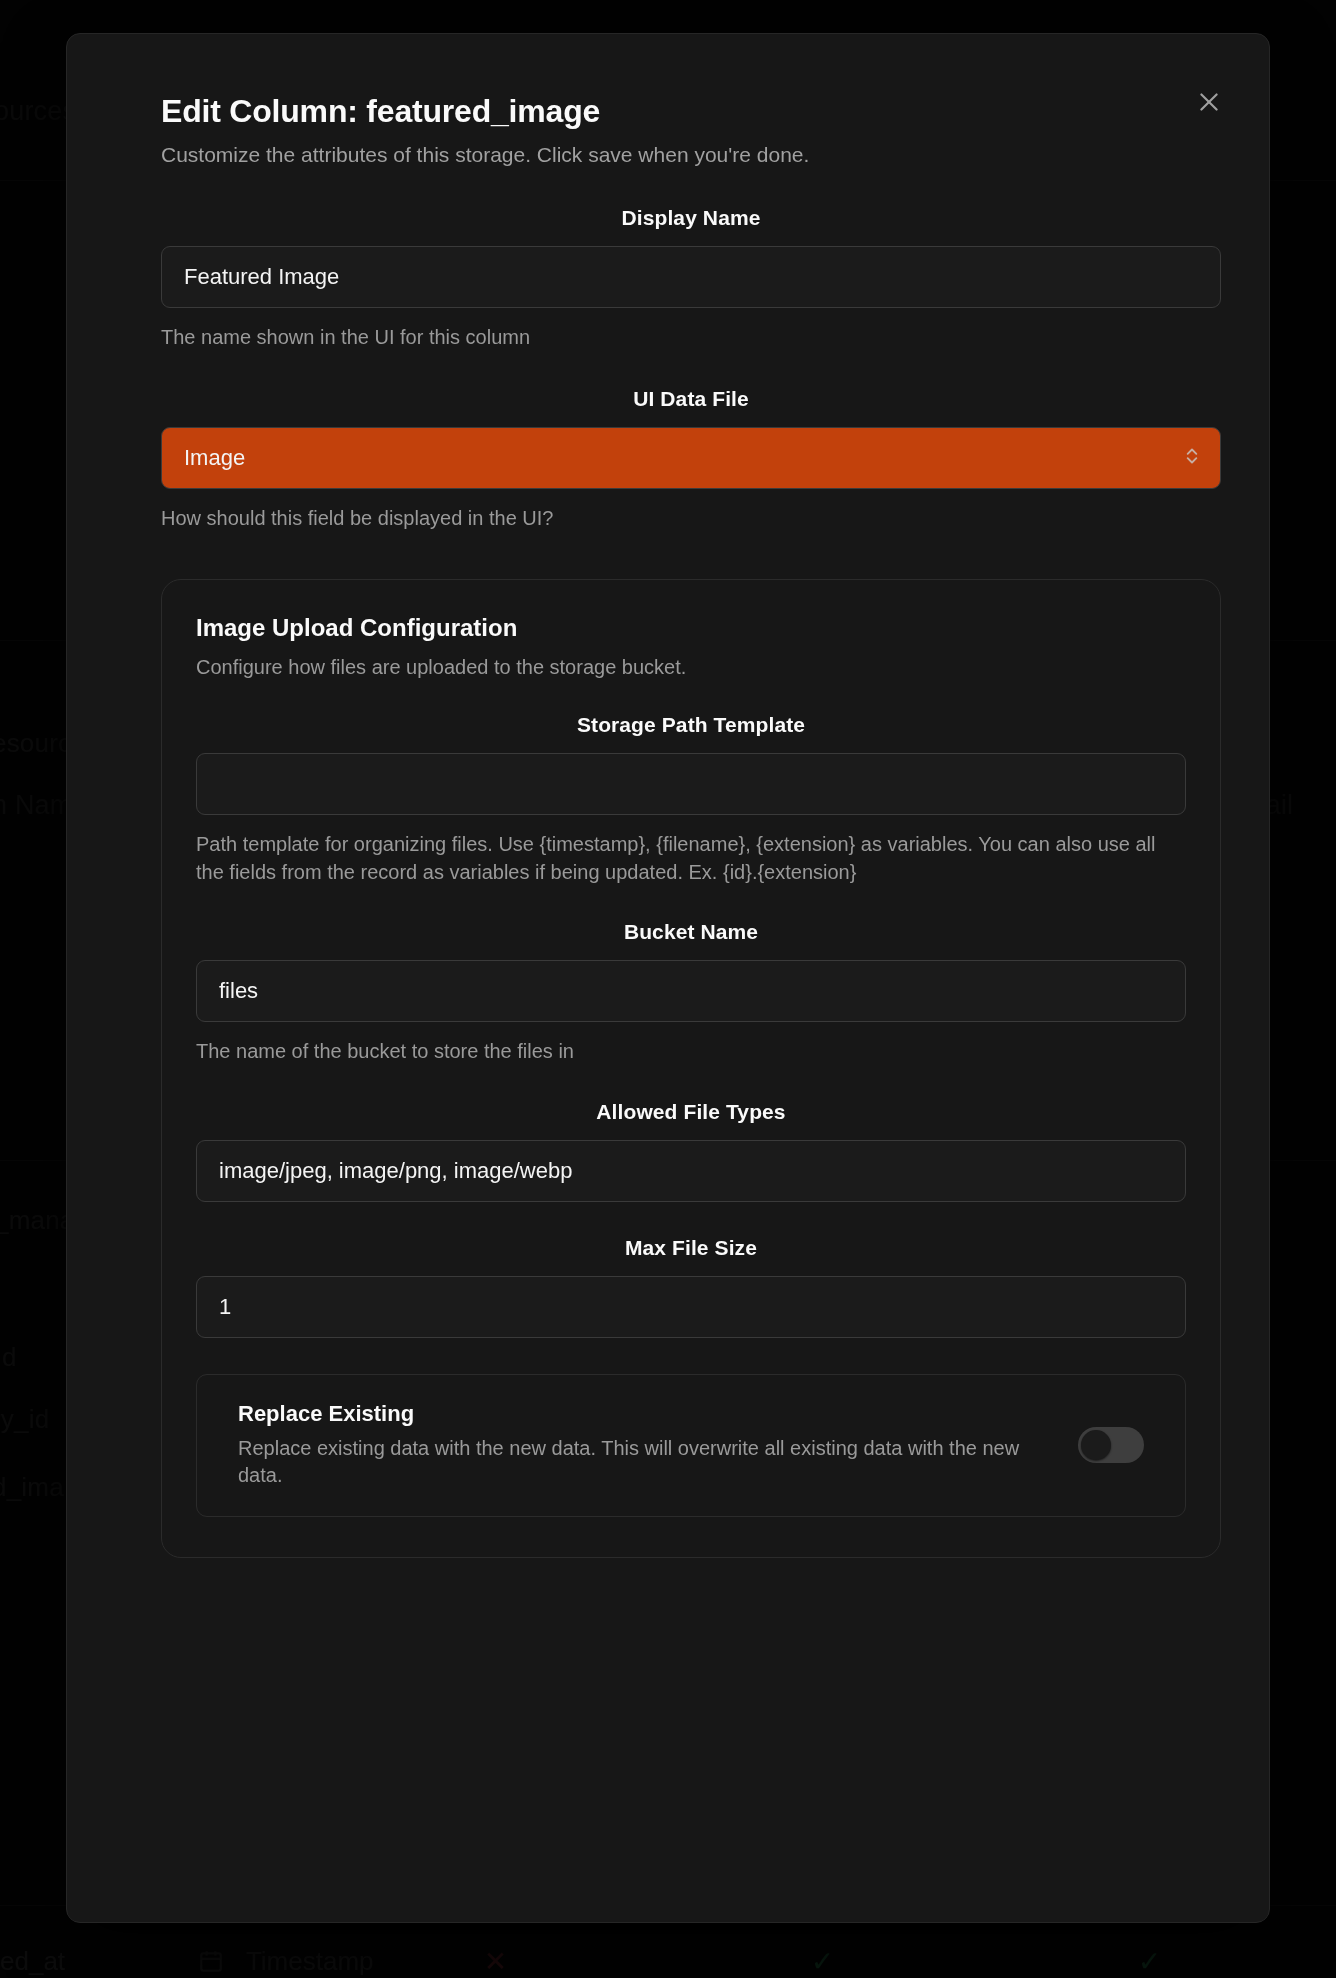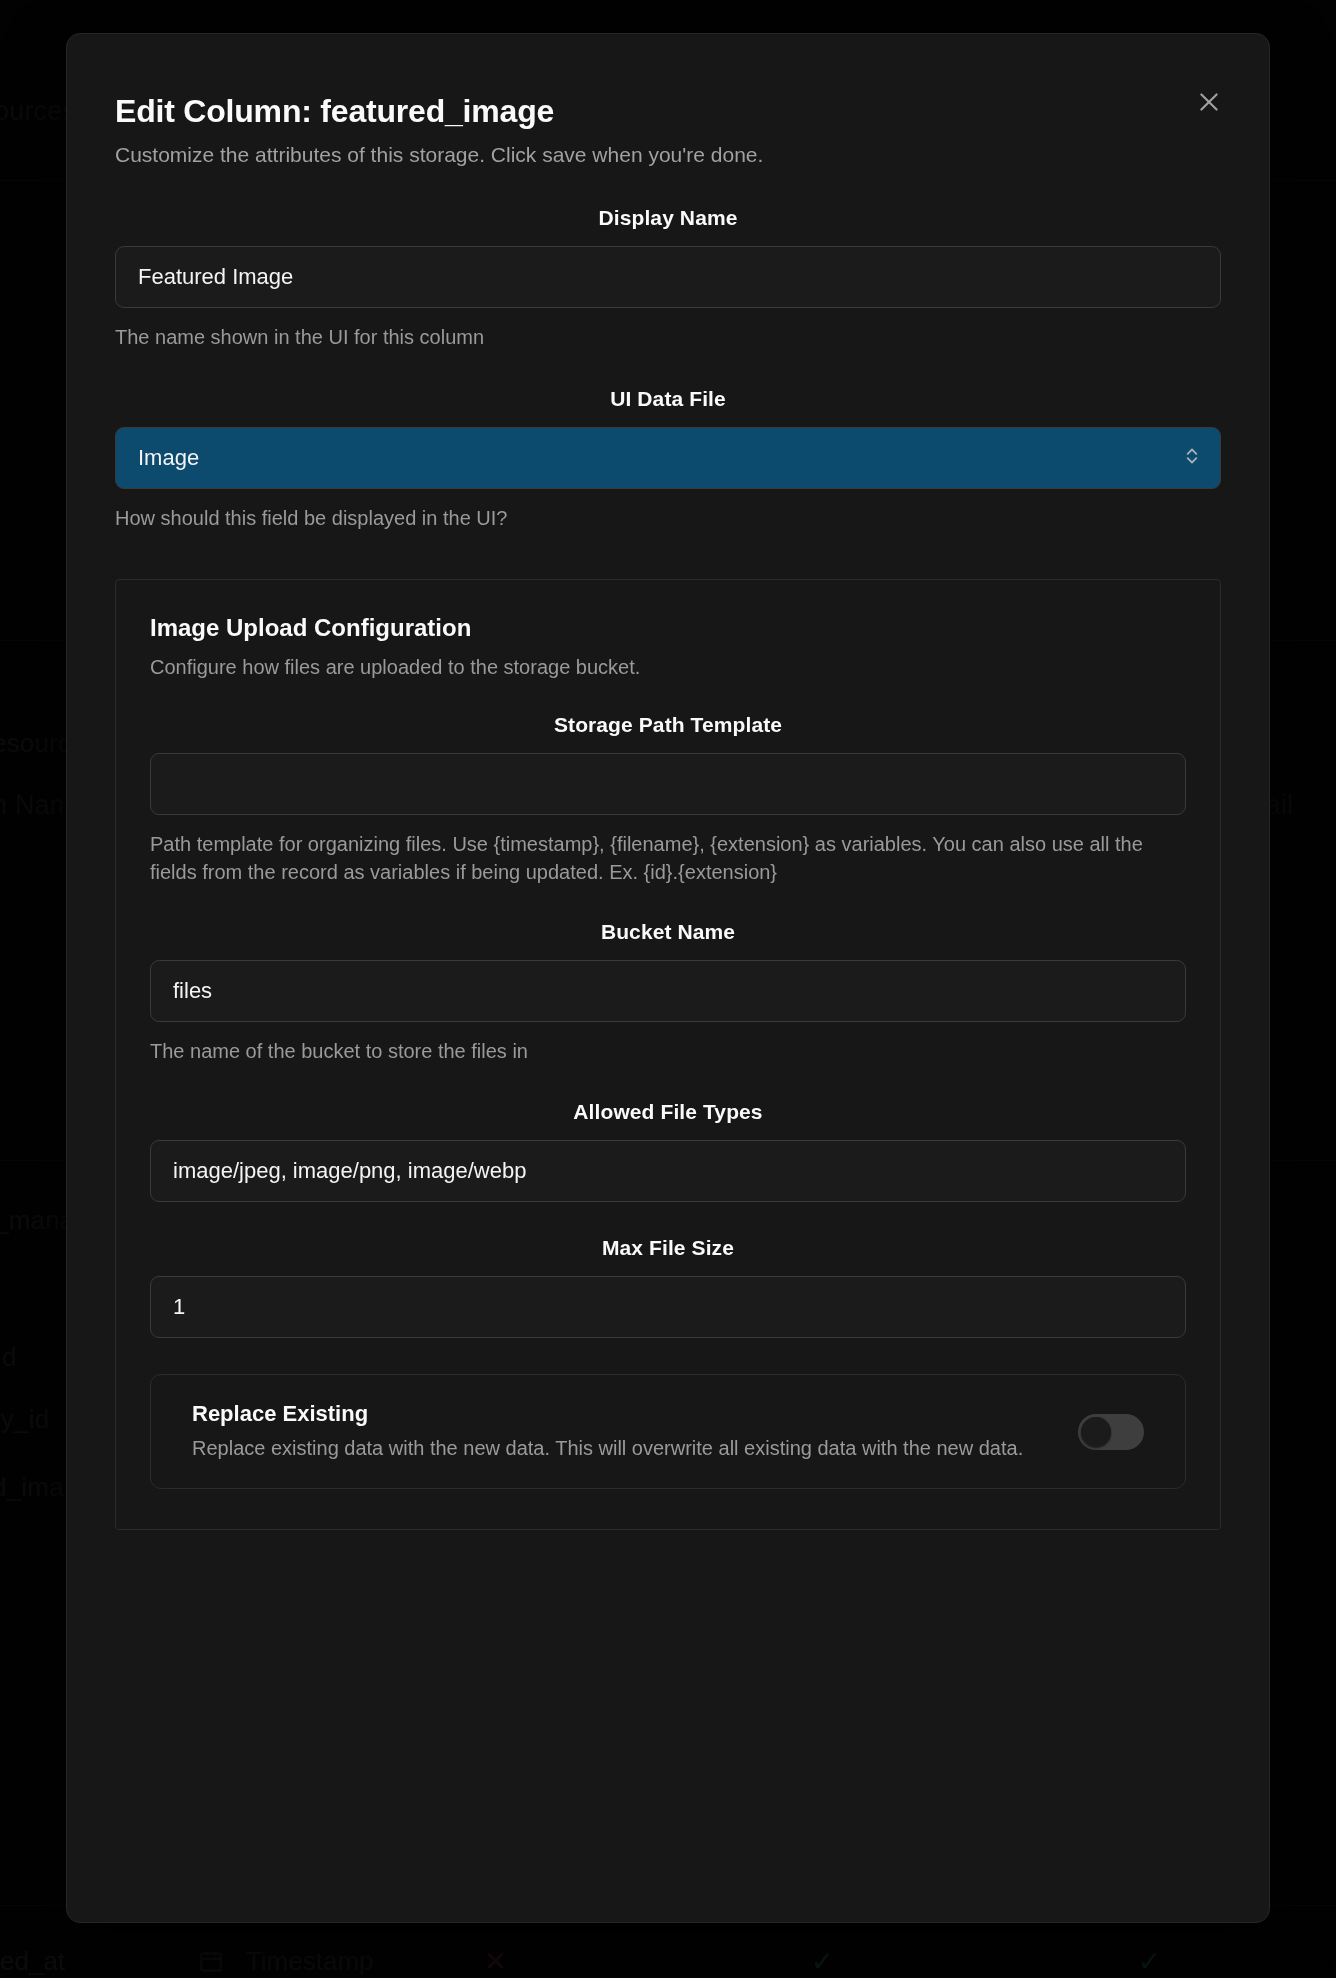--- a/index.html
+++ b/index.html
@@ -65,20 +65,21 @@
     border: 1px solid #262626;
     border-radius: 14px;
     box-shadow: 0 24px 60px rgba(0,0,0,0.75);
     overflow: hidden;
   }
   #modal-scroll {
     position: absolute;
     inset: 0;
     overflow: hidden;
     padding: 36px 48px 0 48px;
+    margin-left: 46px;
   }
 
   .close-btn {
     position: absolute;
     top: 48px;
     right: 40px;
     width: 40px;
     height: 40px;
     display: flex;
     align-items: center;
@@ -137,21 +138,21 @@
     padding: 8px 22px;
     outline: none;
   }
   .text-input::placeholder { color: #636363; }
 
   .select-wrap { position: relative; margin-top: 16px; }
   .select-input {
     display: block;
     width: 100%;
     height: 62px;
-    background: #0c4a6e;
+    background: #c2410c;
     border: 1px solid #3a3a3a;
     border-radius: 9px;
     color: #f4f4f4;
     font-family: "Liberation Sans", sans-serif;
     font-size: 22px;
     padding: 0 48px 0 22px;
     display: flex;
     align-items: center;
     cursor: pointer;
     user-select: none;
@@ -162,21 +163,21 @@
     top: 50%;
     transform: translateY(-50%);
     pointer-events: none;
     opacity: 0.8;
   }
 
   
   .config-card {
     margin-top: 46px;
     border: 1px solid #2b2b2b;
-    border-radius: 4px;
+    border-radius: 20px;
     padding: 34px 34px 40px 34px;
     background: #171717;
   }
   .config-title {
     color: #fafafa;
     font-size: 24px;
     font-weight: 700;
   }
   .config-subtitle {
     color: #9a9a9a;

